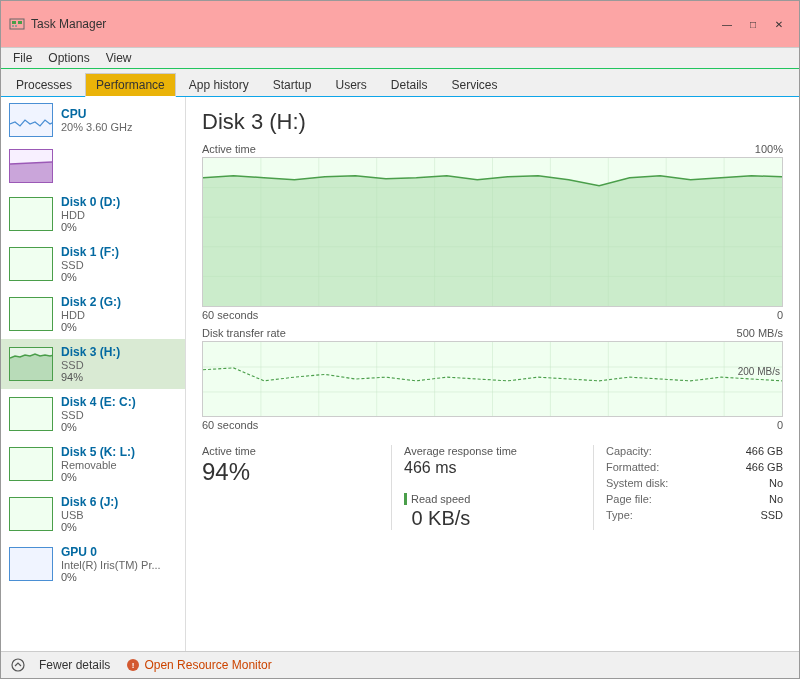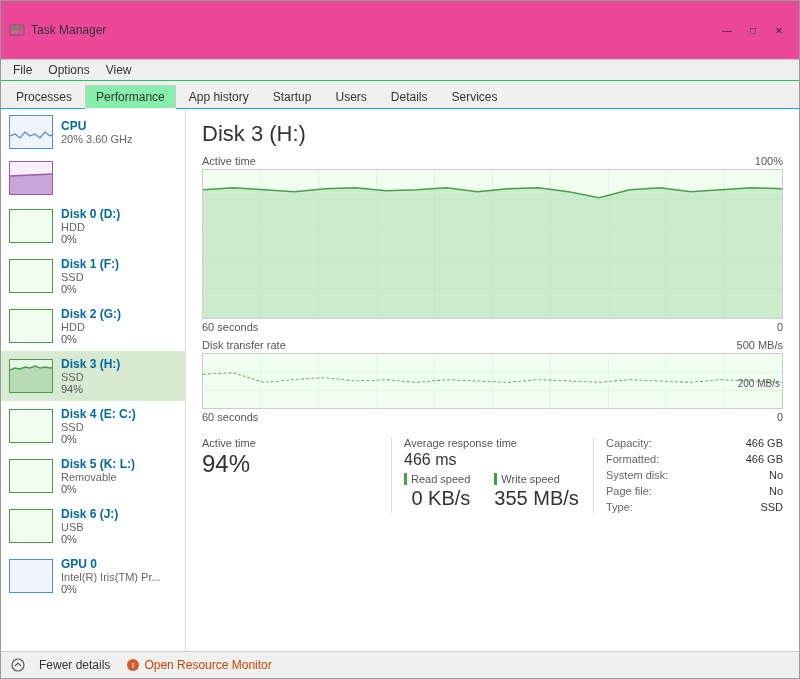--- a/index.html
+++ b/index.html
@@ -1,30 +1,30 @@
 <!DOCTYPE html>
 <html><head>
   <meta charset="utf-8">
   <style>
     * { margin: 0; padding: 0; box-sizing: border-box; }
     body { font-family: 'Segoe UI', Tahoma, sans-serif; font-size: 12px; background: #f0f0f0; width: 800px; height: 679px; overflow: hidden; }
 
     .window { width: 800px; height: 679px; background: #f0f0f0; border: 1px solid #999; display: flex; flex-direction: column; }
 
-    .title-bar { background: #ec4899; padding: 20px 8px; display: flex; align-items: center; justify-content: space-between; border-bottom: 1px solid #ccc; }
+    .title-bar { background: #fca5a5; padding: 14px 8px; display: flex; align-items: center; justify-content: space-between; border-bottom: 1px solid #ccc; }
     .title-bar-left { display: flex; align-items: center; gap: 6px; font-size: 12px; color: #333; }
     .window-controls { display: flex; gap: 2px; }
     .win-btn { width: 24px; height: 18px; background: transparent; border: none; cursor: pointer; font-size: 10px; display: flex; align-items: center; justify-content: center; color: #333; }
 
     .menu-bar { display: flex; gap: 0; padding: 0 4px; border-bottom: 1px solid #22c55e; background: #f0f0f0; }
     .menu-item { padding: 3px 8px; font-size: 12px; color: #333; cursor: pointer; }
 
     .tabs { display: flex; border-bottom: 1px solid #0ea5e9; background: #f0f0f0; padding: 0 4px; padding-top: 4px; }
     .tab { padding: 4px 10px; font-size: 12px; cursor: pointer; border: 1px solid transparent; border-bottom: none; color: #333; margin-right: 2px; }
-    .tab.active { background: #86efac; border-color: #ccc; border-bottom: 1px solid #fff; margin-bottom: -1px; z-index: 1; }
+    .tab.active { background: #eab308; border-color: #ccc; border-bottom: 1px solid #fff; margin-bottom: -1px; z-index: 1; }
 
     .content { display: flex; flex: 1; overflow: hidden; background: #fff; }
 
     .sidebar { width: 185px; border-right: 1px solid #ddd; overflow-y: auto; background: #fff; flex-shrink: 0; }
     .sidebar-item { display: flex; align-items: center; padding: 6px 8px; cursor: pointer; border-bottom: none; gap: 8px; }
     .sidebar-item.active { background: #d9ead3; }
     .sidebar-graph { width: 44px; height: 34px; border: 1px solid #4a9e4a; flex-shrink: 0; position: relative; overflow: hidden; background: #f0fff0; }
     .sidebar-graph.cpu { border-color: #4a8fd4; background: #f0f4ff; }
     .sidebar-graph.mem { border-color: #9b59b6; background: #f8f0ff; }
     .sidebar-graph.disk-active { border-color: #4a9e4a; background: #e8f5e8; }
@@ -36,34 +36,34 @@
     .main-panel { flex: 1; padding: 12px 16px; overflow: hidden; display: flex; flex-direction: column; background: #fff; }
 
     .main-header { display: flex; justify-content: space-between; align-items: flex-start; margin-bottom: 8px; }
     .main-title { font-size: 22px; font-weight: 300; color: #333; }
     .main-subtitle { font-size: 12px; color: #555; margin-top: 4px; }
 
     .chart-section { margin-bottom: 4px; }
     .chart-label { font-size: 11px; color: #555; display: flex; justify-content: space-between; margin-bottom: 2px; }
     .chart-container { border: 1px solid #ccc; position: relative; overflow: hidden; }
     .chart-upper { height: 150px; background: #f0fff0; }
-    .chart-lower { height: 56px; background: #f0fff0; }
+    .chart-lower { height: 76px; background: #f0fff0; }
 
     .stats-row { display: flex; gap: 0; margin-top: 8px; }
     .stat-group { flex: 1; }
     .stat-label { font-size: 11px; color: #555; margin-bottom: 2px; }
     .stat-value { font-size: 24px; font-weight: 300; color: #333; line-height: 1.1; }
     .stat-value.medium { font-size: 16px; }
     .stat-divider { width: 1px; background: #ddd; margin: 0 12px; }
     .stat-small-group { display: flex; flex-direction: column; gap: 4px; }
     .stat-row { display: flex; justify-content: space-between; gap: 16px; }
     .stat-small-label { font-size: 11px; color: #666; }
     .stat-small-value { font-size: 11px; color: #333; }
 
-    .read-write { display: flex; gap: 24px; margin-top: 4px; }
+    .read-write { display: flex; gap: 24px; margin-top: 16px; }
     .rw-item { display: flex; flex-direction: column; }
     .rw-label { font-size: 11px; color: #555; border-left: 3px solid #4a9e4a; padding-left: 4px; margin-bottom: 2px; }
     .rw-value { font-size: 20px; font-weight: 300; color: #333; text-align: right; }
 
     .bottom-bar { border-top: 1px solid #ccc; padding: 6px 10px; display: flex; align-items: center; gap: 16px; background: #f0f0f0; }
     .bottom-btn { display: flex; align-items: center; gap: 14px; cursor: pointer; font-size: 12px; color: #333; background: none; border: none; }
     .monitor-link { color: #cc4400; font-size: 12px; cursor: pointer; display: flex; align-items: center; gap: 4px; }
 
     svg.chart-svg { width: 100%; height: 100%; }
   </style>
@@ -319,24 +319,20 @@
         <div class="stat-divider"></div>
 
         <div class="stat-group">
           <div class="stat-label">Average response time</div>
           <div class="stat-value medium">466 ms</div>
           <div class="read-write">
             <div class="rw-item">
               <span class="rw-label">Read speed</span>
               <span class="rw-value">0 KB/s</span>
             </div>
-            <div class="rw-item">
-              <span class="rw-label" style="border-left-color:#4a9e4a;">Write speed</span>
-              <span class="rw-value">355 MB/s</span>
-            </div>
           </div>
         </div>
 
         <div class="stat-divider"></div>
 
         <div class="stat-group" style="min-width:140px;">
           <div class="stat-small-group">
             <div class="stat-row">
               <span class="stat-small-label">Capacity:</span>
               <span class="stat-small-value">466 GB</span>

